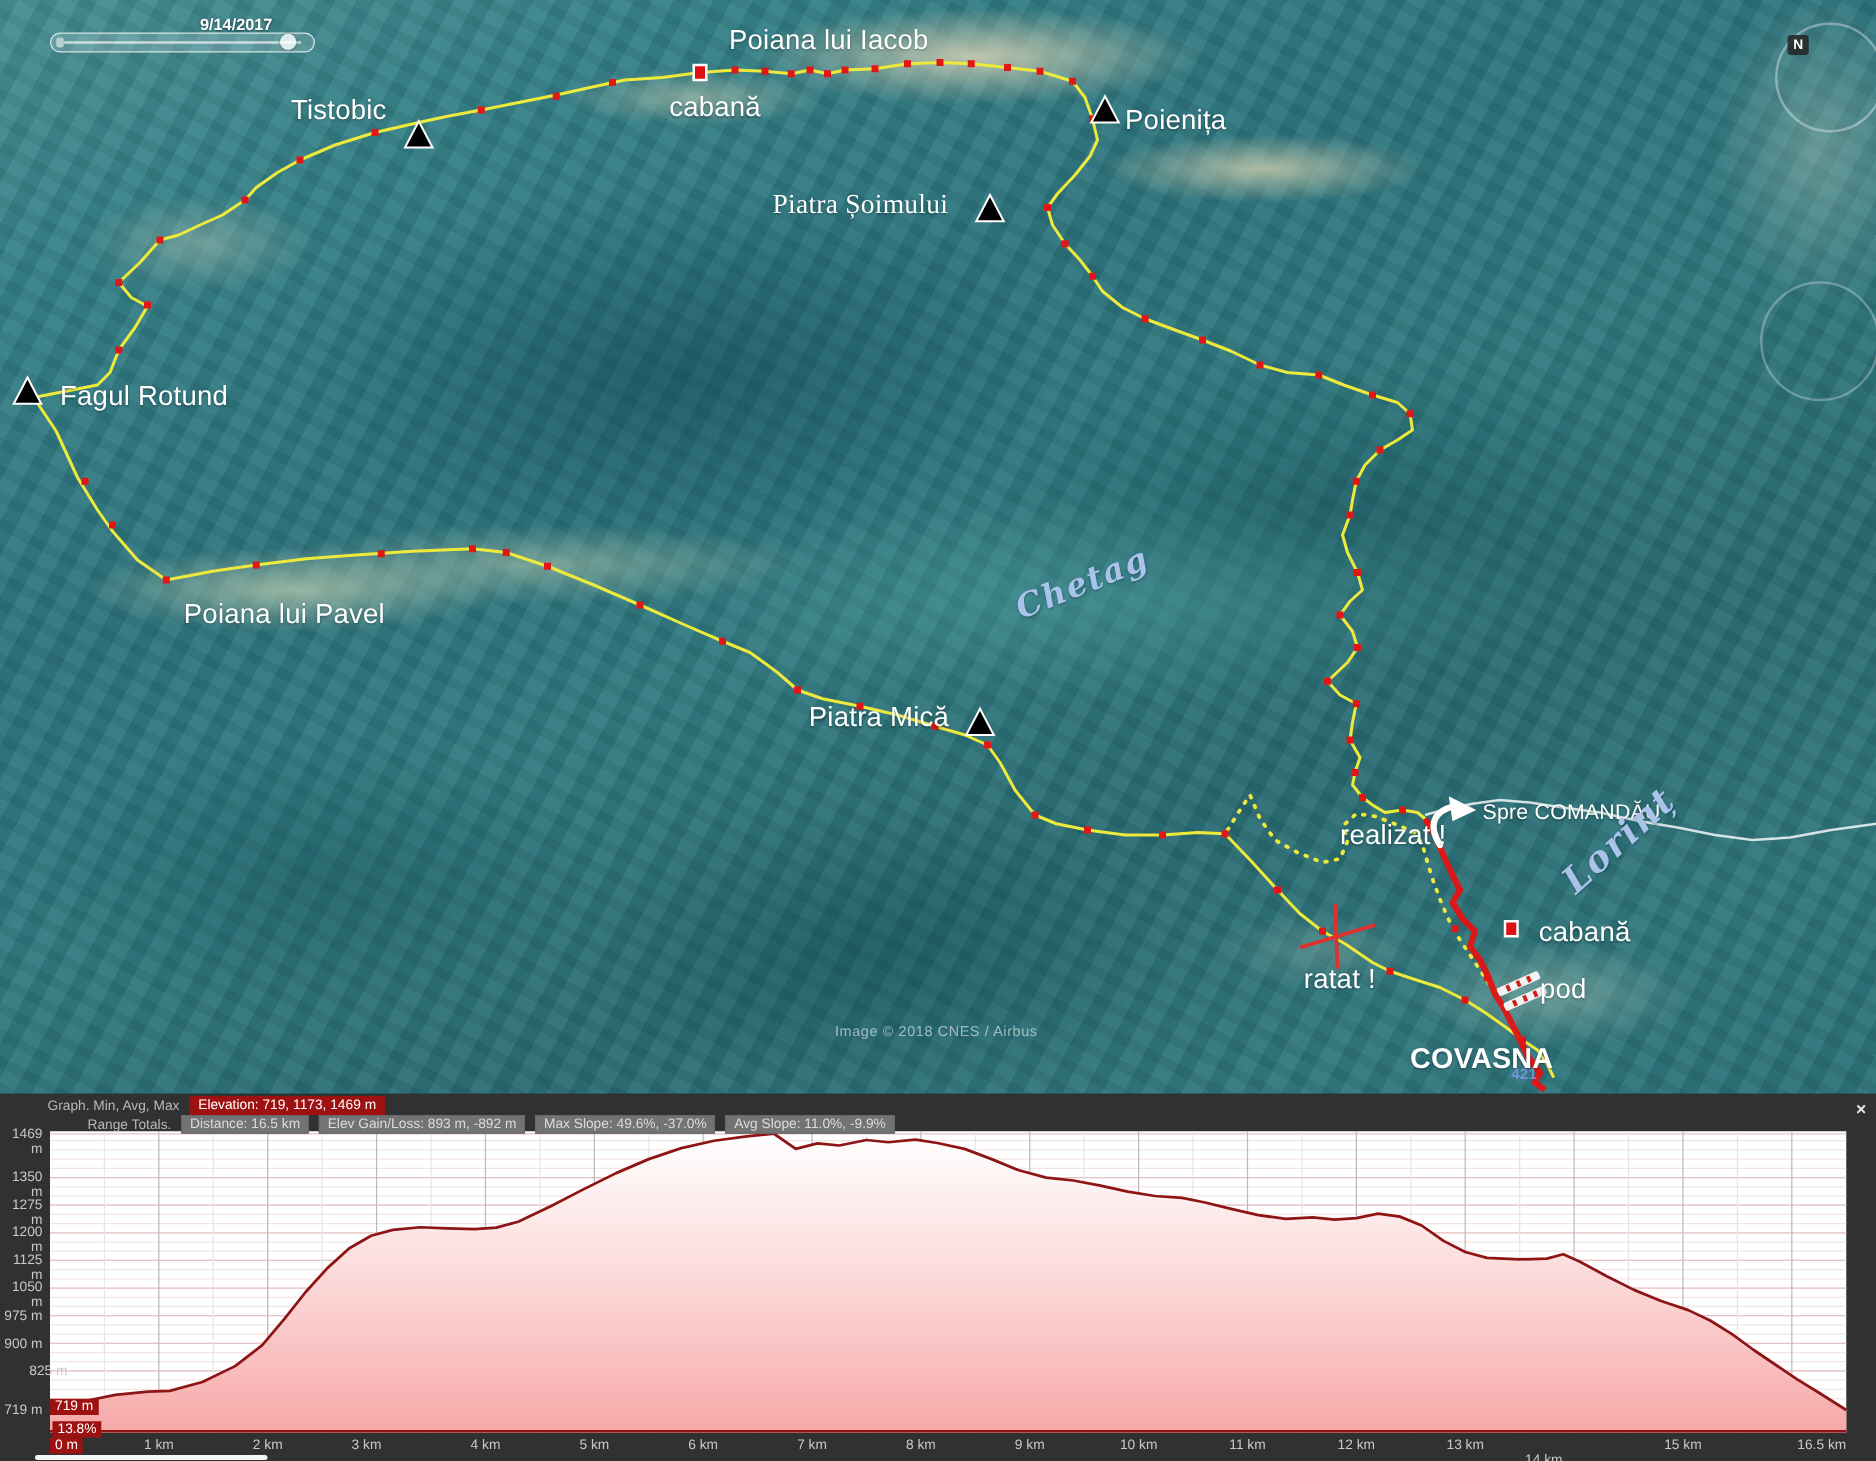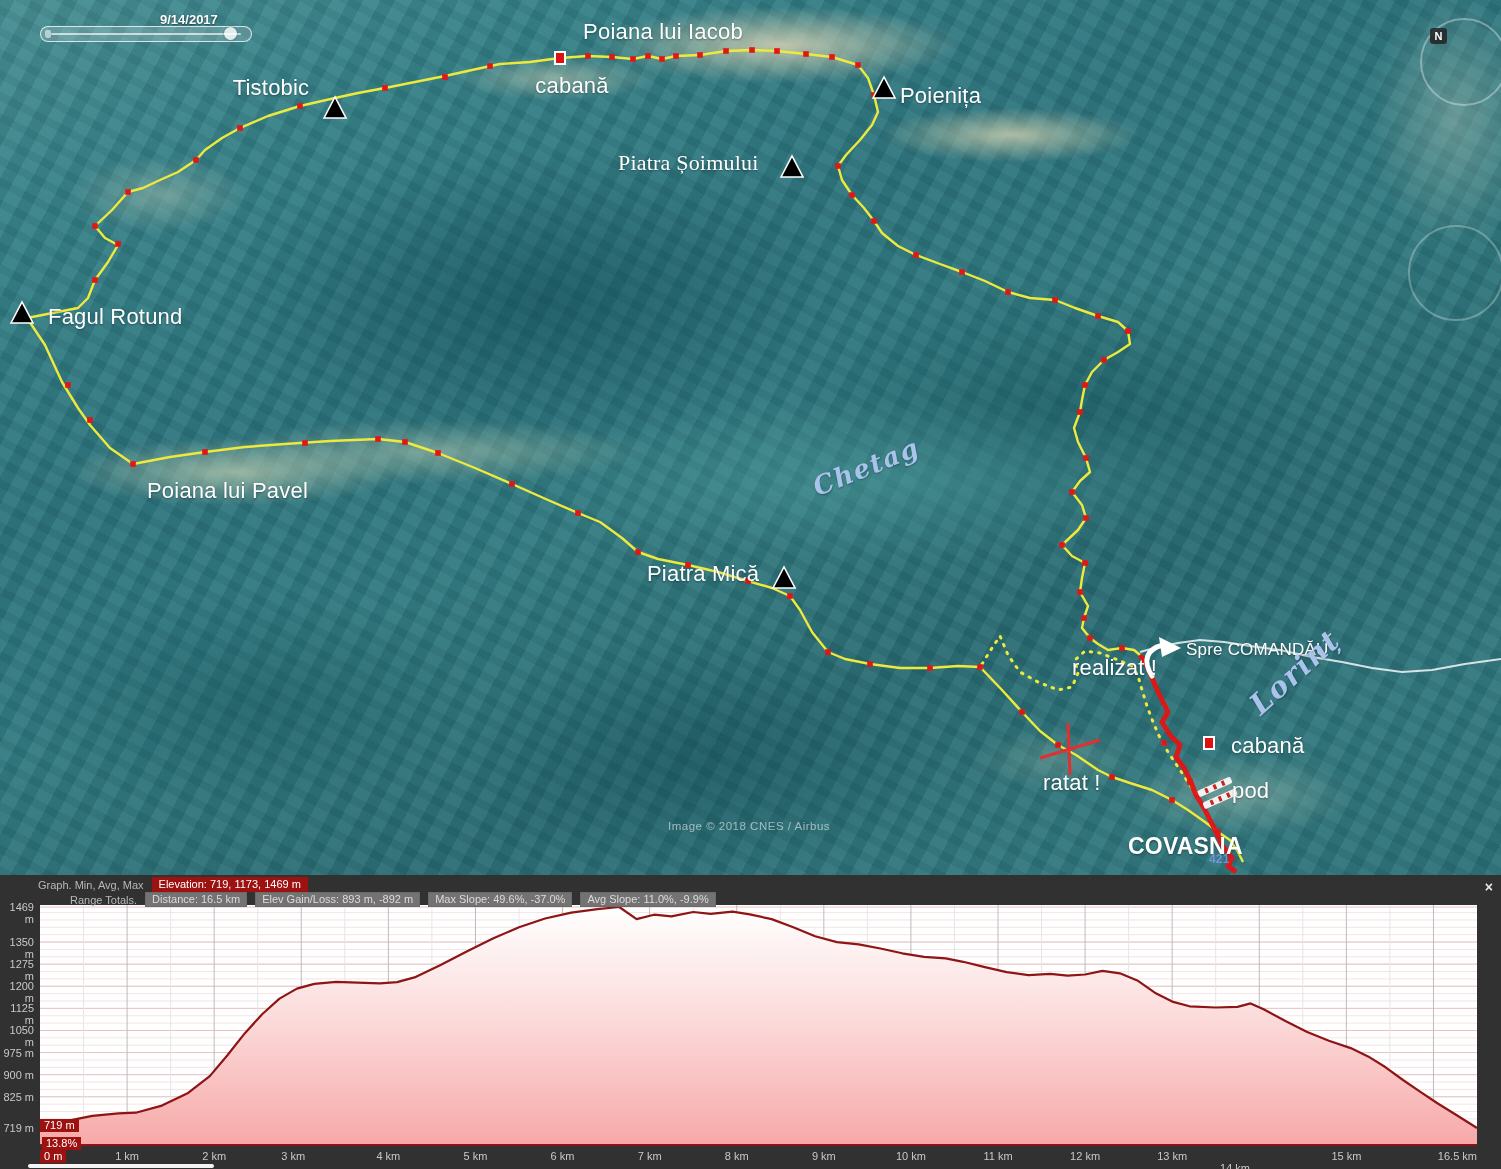--- a/index.html
+++ b/index.html
@@ -303,21 +303,21 @@
 
     <div id="y-labels">
         <div class="ylab" style="top: 26px;">1469 m</div>
         <div class="ylab" style="top: 61.0653px;">1350 m</div>
         <div class="ylab" style="top: 83.1653px;">1275 m</div>
         <div class="ylab" style="top: 105.265px;">1200 m</div>
         <div class="ylab" style="top: 127.365px;">1125 m</div>
         <div class="ylab" style="top: 149.465px;">1050 m</div>
         <div class="ylab" style="top: 171.565px;">975 m</div>
         <div class="ylab" style="top: 193.665px;">900 m</div>
-        <div class="ylab" style="top: 215.765px;">825 m</div>
+        <div class="ylab" style="top: 215.765px; margin-left: 20px;">825 m</div>
         <div class="ylab" style="top: 247px;">719 m</div>
       </div>
     <div id="x-labels">
         <div class="xlab" style="left: 107.091px; width: 40px; text-align: center;">1 km</div>
         <div class="xlab" style="left: 194.182px; width: 40px; text-align: center;">2 km</div>
         <div class="xlab" style="left: 281.273px; width: 40px; text-align: left;">3 km</div>
         <div class="xlab" style="left: 368.364px; width: 40px; text-align: center;">4 km</div>
         <div class="xlab" style="left: 455.455px; width: 40px; text-align: center;">5 km</div>
         <div class="xlab" style="left: 542.545px; width: 40px; text-align: center;">6 km</div>
         <div class="xlab" style="left: 629.636px; width: 40px; text-align: center;">7 km</div>

